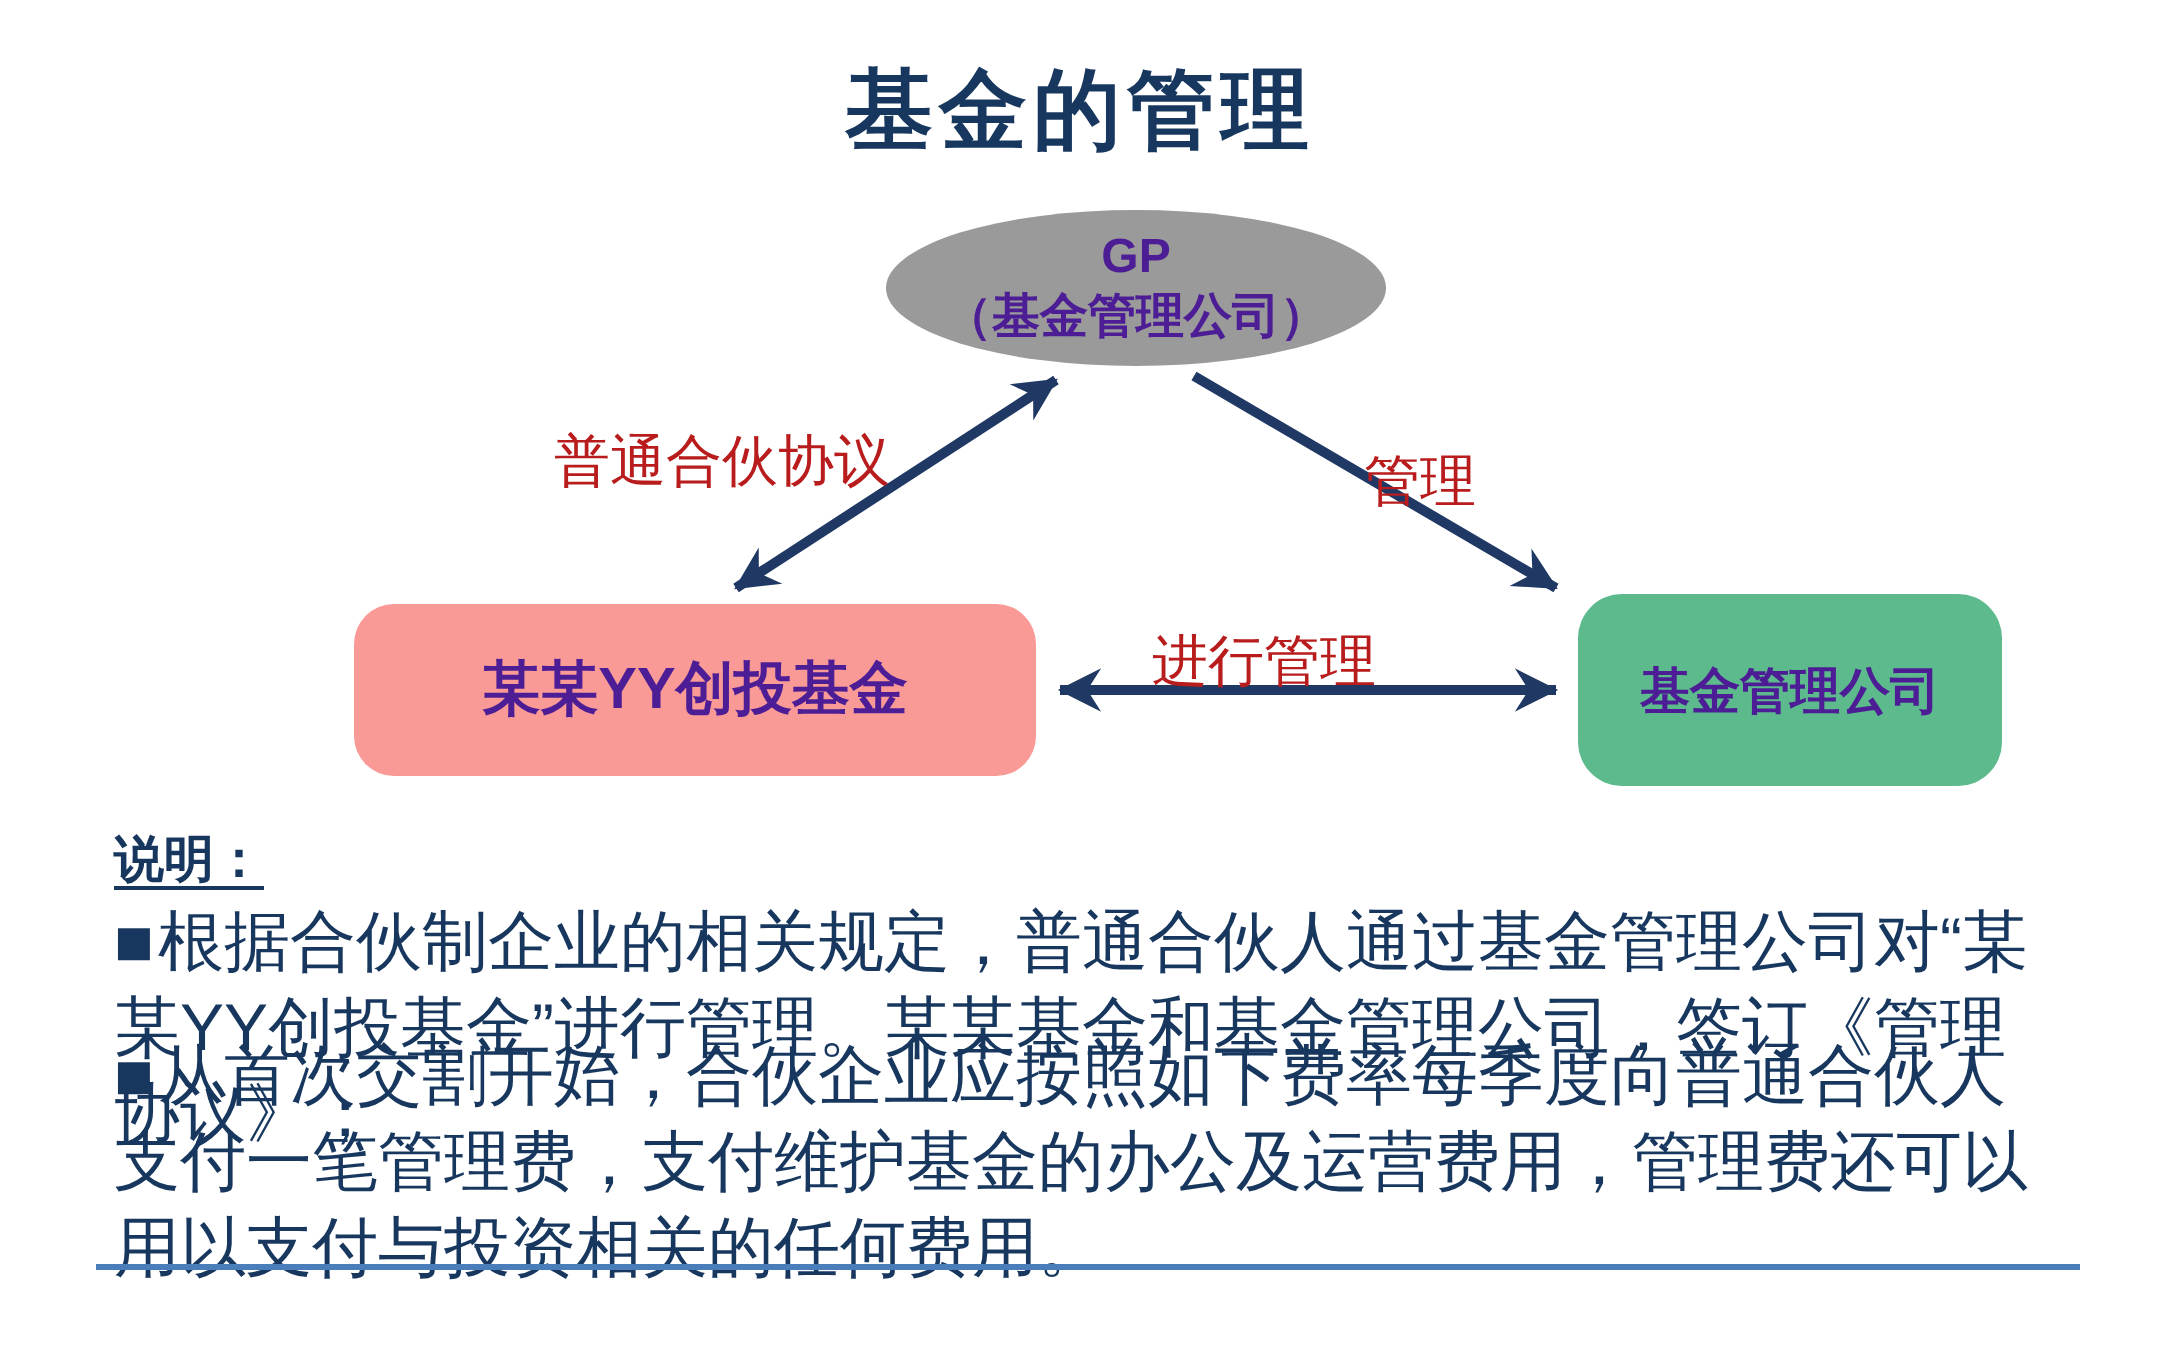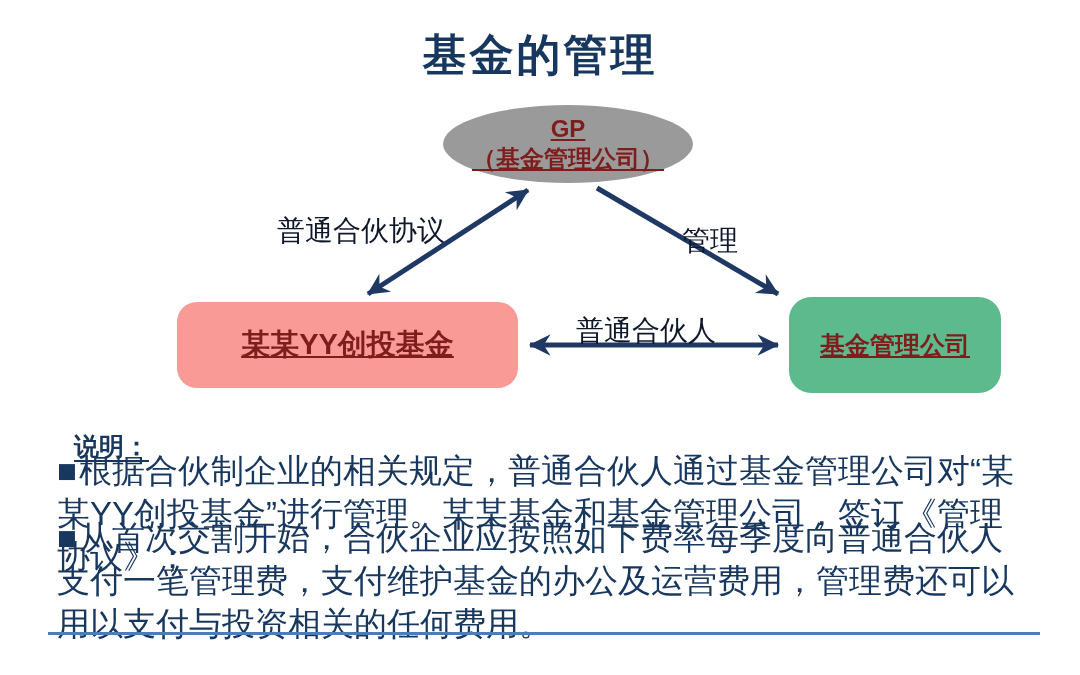--- a/index.html
+++ b/index.html
@@ -7,41 +7,41 @@
     position:relative; width:1080px; height:675px; background:#ffffff;
     font-family:"Liberation Sans","DejaVu Sans",sans-serif; overflow:hidden;
     color:#17375E;
   }
   .title {
     position:absolute; top:26px; left:0; width:100%; margin:0;
     text-align:center; font-size:44px; font-weight:bold; letter-spacing:3px;
     color:#17375E;
   }
   .node { position:absolute; display:flex; align-items:center; justify-content:center;
-          color:#7f1d1d; font-weight:bold; text-align:center;text-decoration:underline; }
+          color:#4c1d95; font-weight:bold; text-align:center; }
   .gp-ellipse {
     left:443px; top:105px; width:250px; height:78px;
     background:#9A9A9A; border-radius:50%;
     flex-direction:column; font-size:24px; line-height:1.25;
   }
   .fund-box {
     left:177px; top:302px; width:341px; height:86px;
     background:#FA9A97; border-radius:20px; font-size:29px;
   }
   .company-box {
     left:789px; top:297px; width:212px; height:96px;
     background:#5CBA8D; border-radius:22px; font-size:25px;
   }
   .arrows { position:absolute; left:0; top:0; width:1080px; height:675px; }
-  .edge-label { position:absolute; font-size:28px; color:#0f172a; white-space:nowrap; }
+  .edge-label { position:absolute; font-size:28px; color:#b91c1c; white-space:nowrap; }
   .lbl-partnership { left:277px; top:212px; }
   .lbl-manage { left:682px; top:222px; }
   .lbl-mgmt-agreement { left:576px; top:312px; }
   .notes-heading {
-    position:absolute; left:57px; top:413px; margin:17px;
+    position:absolute; left:57px; top:413px; margin:0;
     font-size:25px; font-weight:bold; text-decoration:underline;
     text-underline-offset:5px;
   }
   .note-para {
     position:absolute; left:57px; width:975px; margin:0;
     font-size:33px; line-height:1.3; color:#17375E;
     text-align:left; word-break:break-all;
   }
   .note-1 { top:450px; }
   .note-2 { top:517px; }
@@ -79,21 +79,21 @@
   <div class="node company-box">
     <span>基金管理公司</span>
   </div>
 
   <div class="node fund-box">
     <span>某某YY创投基金</span>
   </div>
 
   <div class="edge-label lbl-partnership">普通合伙协议</div>
   <div class="edge-label lbl-manage">管理</div>
-  <div class="edge-label lbl-mgmt-agreement">普通合伙人</div>
+  <div class="edge-label lbl-mgmt-agreement">进行管理</div>
 
   <h2 class="notes-heading">说明：</h2>
 
   <p class="note-para note-1"><span class="bullet">■</span><span>根据合伙制企业的相关规定，普通合伙人通过基金管理公司对“某某YY创投基金”进行管理。某某基金和基金管理公司，签订《管理协议》；</span></p>
 
   <p class="note-para note-2"><span class="bullet">■</span><span>从首次交割开始，合伙企业应按照如下费率每季度向普通合伙人支付一笔管理费，支付维护基金的办公及运营费用，管理费还可以用以支付与投资相关的任何费用。</span></p>
 
   <div class="bottom-rule"></div>
 
 </div>

